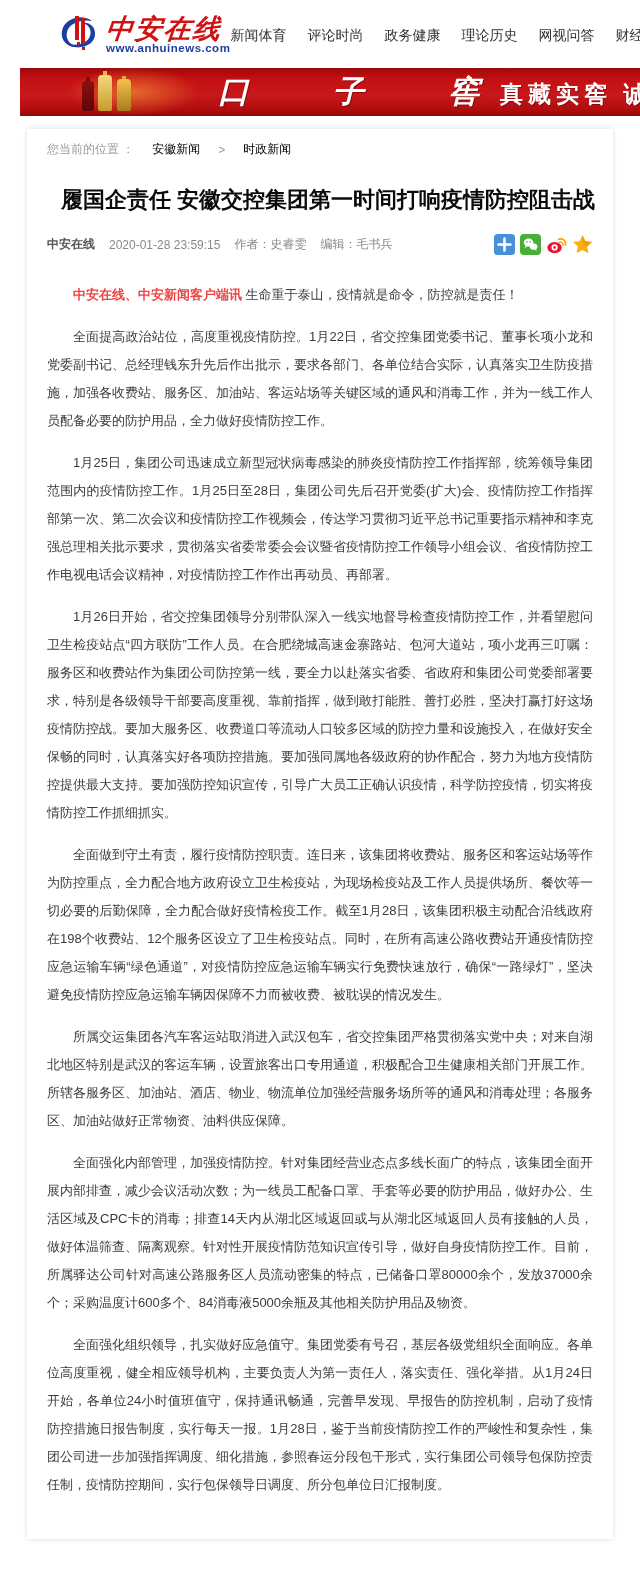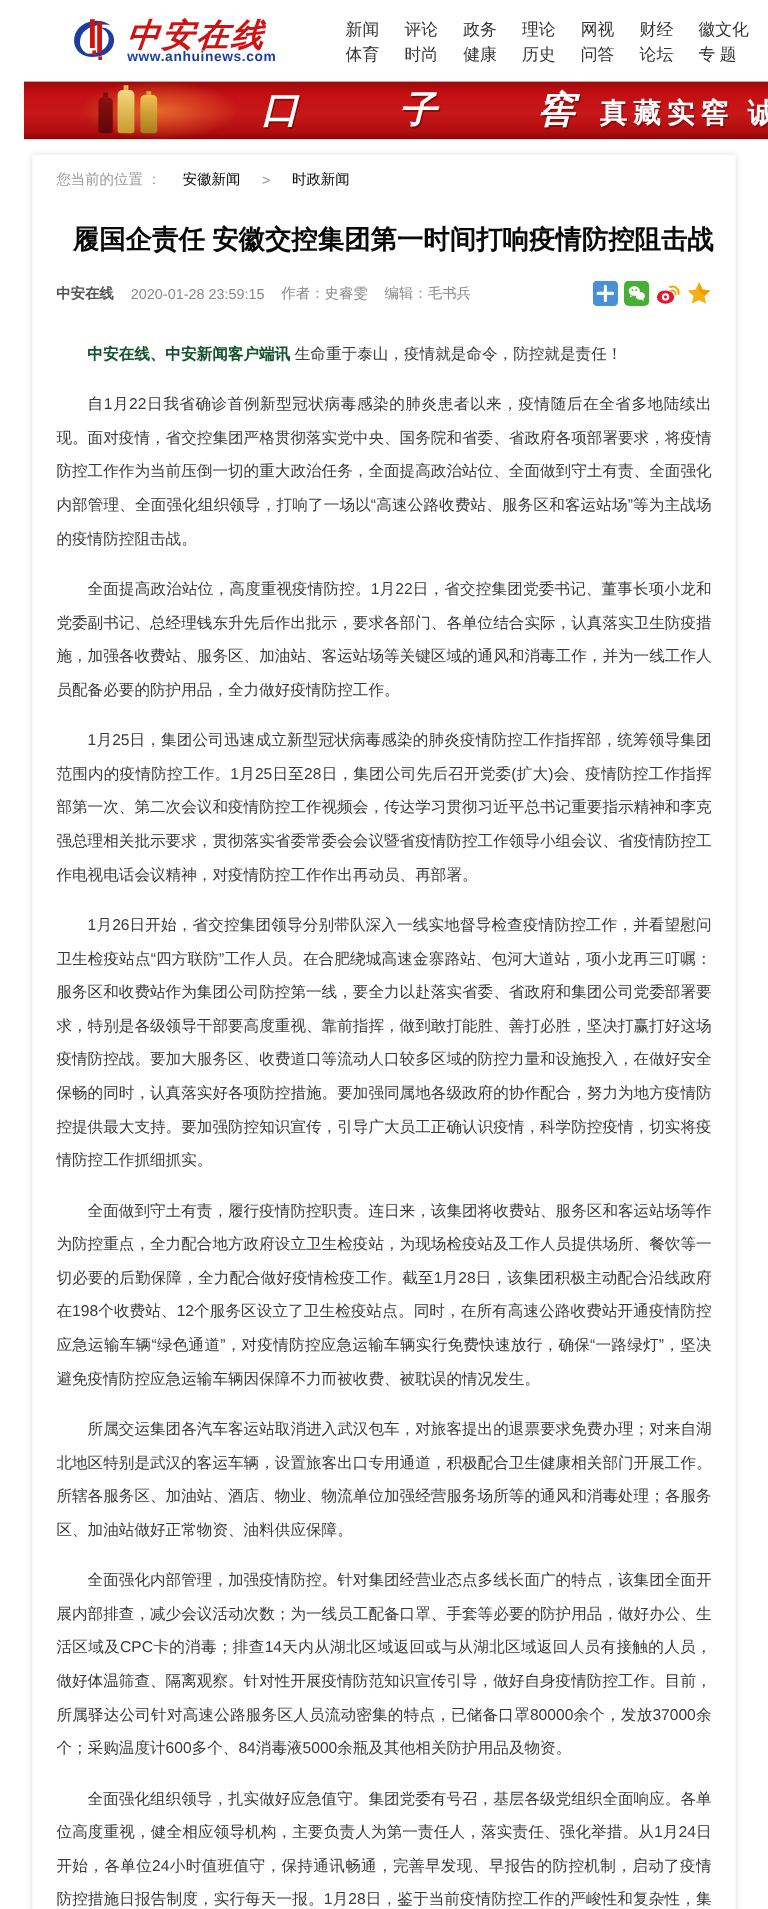--- a/index.html
+++ b/index.html
@@ -17,21 +17,21 @@
   }
   .logo { display:flex; align-items:center; gap:6px; cursor:pointer; }
   .logo-txt { display:flex; flex-direction:column; line-height:1; }
   .logo-cn {
     font-family:"Liberation Serif","DejaVu Serif",serif;
     font-style:italic; font-weight:bold; font-size:27px; color:#cf1212;
     letter-spacing:2px; transform:skewX(-6deg);
   }
   .logo-url { font-size:11.5px; font-weight:bold; color:#1d3e9e; letter-spacing:.5px; margin-top:0; }
   .top-nav { display:flex; gap:21px; }
-  .nav-col { display:flex; flex-direction:column; line-height:21px; cursor:pointer; }
+  .nav-col { display:flex; flex-direction:row; text-align:center; line-height:21px; cursor:pointer; }
   .nav-link { font-size:14px; color:#333; white-space:nowrap; }
 
   
   .banner {
     position:relative; margin-left:20px; width:620px; height:48px; overflow:hidden;
     background:linear-gradient(180deg,#9c090b 0%,#c40f12 22%,#c8181a 55%,#b00c0e 88%,#8c0809 100%);
     cursor:pointer;
   }
   .glow { position:absolute; left:48px; top:0; width:130px; height:100%;
     background:radial-gradient(ellipse at center, rgba(255,170,60,.55), rgba(160,10,10,0) 72%); }
@@ -72,21 +72,21 @@
   .meta-source { font-weight:bold; color:#555; }
   .share-bar { display:flex; gap:5px; align-items:center; }
   .share-btn { width:21px; height:21px; cursor:pointer; display:inline-flex; }
 
   
   .article-body { padding:12px 20px 0; }
   .para {
     font-size:13px; line-height:28px; color:#3a3a3a;
     text-indent:2em; margin-bottom:14px; text-align:justify;
   }
-  .para strong { color:#14532d; }
+  .para strong { color:#ef4444; }
 </style>
 </head>
 <body>
 
 <header class="site-header">
   <div class="logo">
     <span>
       <svg width="44" height="44" viewBox="0 0 44 44">
         <path d="M36 10 C25 2 8 8 6 20 C4 31 14 38 24 36 C15 35 9 29 11 21 C13 12 26 8 36 10 Z" fill="#1d3e9e"></path>
         <path d="M12 33 C22 40 38 35 39 24 C40 16 33 11 27 12 C33 14 36 19 34 25 C31 33 20 35 12 33 Z" fill="#1d3e9e"></path>
@@ -206,24 +206,23 @@
           <path d="M10.5 1.2 L13.4 7.3 L20 8.1 L15.1 12.6 L10.5 8.9 Z" fill="#f29b00"></path>
         </svg>
       </span>
     </div>
   </div>
 
   <article class="article-body">
     <p class="para"><strong>中安在线、中安新闻客户端讯</strong><span> 生命重于泰山，疫情就是命令，防控就是责任！</span></p>
     <div>
 
-    <p class="para">自1月22日我省确诊首例新型冠状病毒感染的肺炎患者以来，疫情随后在全省多地陆续出现。面对疫情，省交控集团严格贯彻落实党中央、国务院和省委、省政府各项部署要求，将疫情防控工作作为当前压倒一切的重大政治任务，全面提高政治站位、全面做到守土有责、全面强化内部管理、全面强化组织领导，打响了一场以“高速公路收费站、服务区和客运站场”等为主战场的疫情防控阻击战。</p>
         <p class="para">全面提高政治站位，高度重视疫情防控。1月22日，省交控集团党委书记、董事长项小龙和党委副书记、总经理钱东升先后作出批示，要求各部门、各单位结合实际，认真落实卫生防疫措施，加强各收费站、服务区、加油站、客运站场等关键区域的通风和消毒工作，并为一线工作人员配备必要的防护用品，全力做好疫情防控工作。</p>
         <p class="para">1月25日，集团公司迅速成立新型冠状病毒感染的肺炎疫情防控工作指挥部，统筹领导集团范围内的疫情防控工作。1月25日至28日，集团公司先后召开党委(扩大)会、疫情防控工作指挥部第一次、第二次会议和疫情防控工作视频会，传达学习贯彻习近平总书记重要指示精神和李克强总理相关批示要求，贯彻落实省委常委会会议暨省疫情防控工作领导小组会议、省疫情防控工作电视电话会议精神，对疫情防控工作作出再动员、再部署。</p>
         <p class="para">1月26日开始，省交控集团领导分别带队深入一线实地督导检查疫情防控工作，并看望慰问卫生检疫站点“四方联防”工作人员。在合肥绕城高速金寨路站、包河大道站，项小龙再三叮嘱：服务区和收费站作为集团公司防控第一线，要全力以赴落实省委、省政府和集团公司党委部署要求，特别是各级领导干部要高度重视、靠前指挥，做到敢打能胜、善打必胜，坚决打赢打好这场疫情防控战。要加大服务区、收费道口等流动人口较多区域的防控力量和设施投入，在做好安全保畅的同时，认真落实好各项防控措施。要加强同属地各级政府的协作配合，努力为地方疫情防控提供最大支持。要加强防控知识宣传，引导广大员工正确认识疫情，科学防控疫情，切实将疫情防控工作抓细抓实。</p>
         <p class="para">全面做到守土有责，履行疫情防控职责。连日来，该集团将收费站、服务区和客运站场等作为防控重点，全力配合地方政府设立卫生检疫站，为现场检疫站及工作人员提供场所、餐饮等一切必要的后勤保障，全力配合做好疫情检疫工作。截至1月28日，该集团积极主动配合沿线政府在198个收费站、12个服务区设立了卫生检疫站点。同时，在所有高速公路收费站开通疫情防控应急运输车辆“绿色通道”，对疫情防控应急运输车辆实行免费快速放行，确保“一路绿灯”，坚决避免疫情防控应急运输车辆因保障不力而被收费、被耽误的情况发生。</p>
-        <p class="para">所属交运集团各汽车客运站取消进入武汉包车，对旅客提出的退票要求免费办理；对来自湖北地区特别是武汉的客运车辆，设置旅客出口专用通道，积极配合卫生健康相关部门开展工作。所辖各服务区、加油站、酒店、物业、物流单位加强经营服务场所等的通风和消毒处理；各服务区、加油站做好正常物资、油料供应保障。</p>
+        <p class="para">所属交运集团各汽车客运站取消进入武汉包车，省交控集团严格贯彻落实党中央；对来自湖北地区特别是武汉的客运车辆，设置旅客出口专用通道，积极配合卫生健康相关部门开展工作。所辖各服务区、加油站、酒店、物业、物流单位加强经营服务场所等的通风和消毒处理；各服务区、加油站做好正常物资、油料供应保障。</p>
         <p class="para">全面强化内部管理，加强疫情防控。针对集团经营业态点多线长面广的特点，该集团全面开展内部排查，减少会议活动次数；为一线员工配备口罩、手套等必要的防护用品，做好办公、生活区域及CPC卡的消毒；排查14天内从湖北区域返回或与从湖北区域返回人员有接触的人员，做好体温筛查、隔离观察。针对性开展疫情防范知识宣传引导，做好自身疫情防控工作。目前，所属驿达公司针对高速公路服务区人员流动密集的特点，已储备口罩80000余个，发放37000余个；采购温度计600多个、84消毒液5000余瓶及其他相关防护用品及物资。</p>
         <p class="para">全面强化组织领导，扎实做好应急值守。集团党委有号召，基层各级党组织全面响应。各单位高度重视，健全相应领导机构，主要负责人为第一责任人，落实责任、强化举措。从1月24日开始，各单位24小时值班值守，保持通讯畅通，完善早发现、早报告的防控机制，启动了疫情防控措施日报告制度，实行每天一报。1月28日，鉴于当前疫情防控工作的严峻性和复杂性，集团公司进一步加强指挥调度、细化措施，参照春运分段包干形式，实行集团公司领导包保防控责任制，疫情防控期间，实行包保领导日调度、所分包单位日汇报制度。</p>
       </div>
   </article>
 
 </main>
 
 </body></html>

